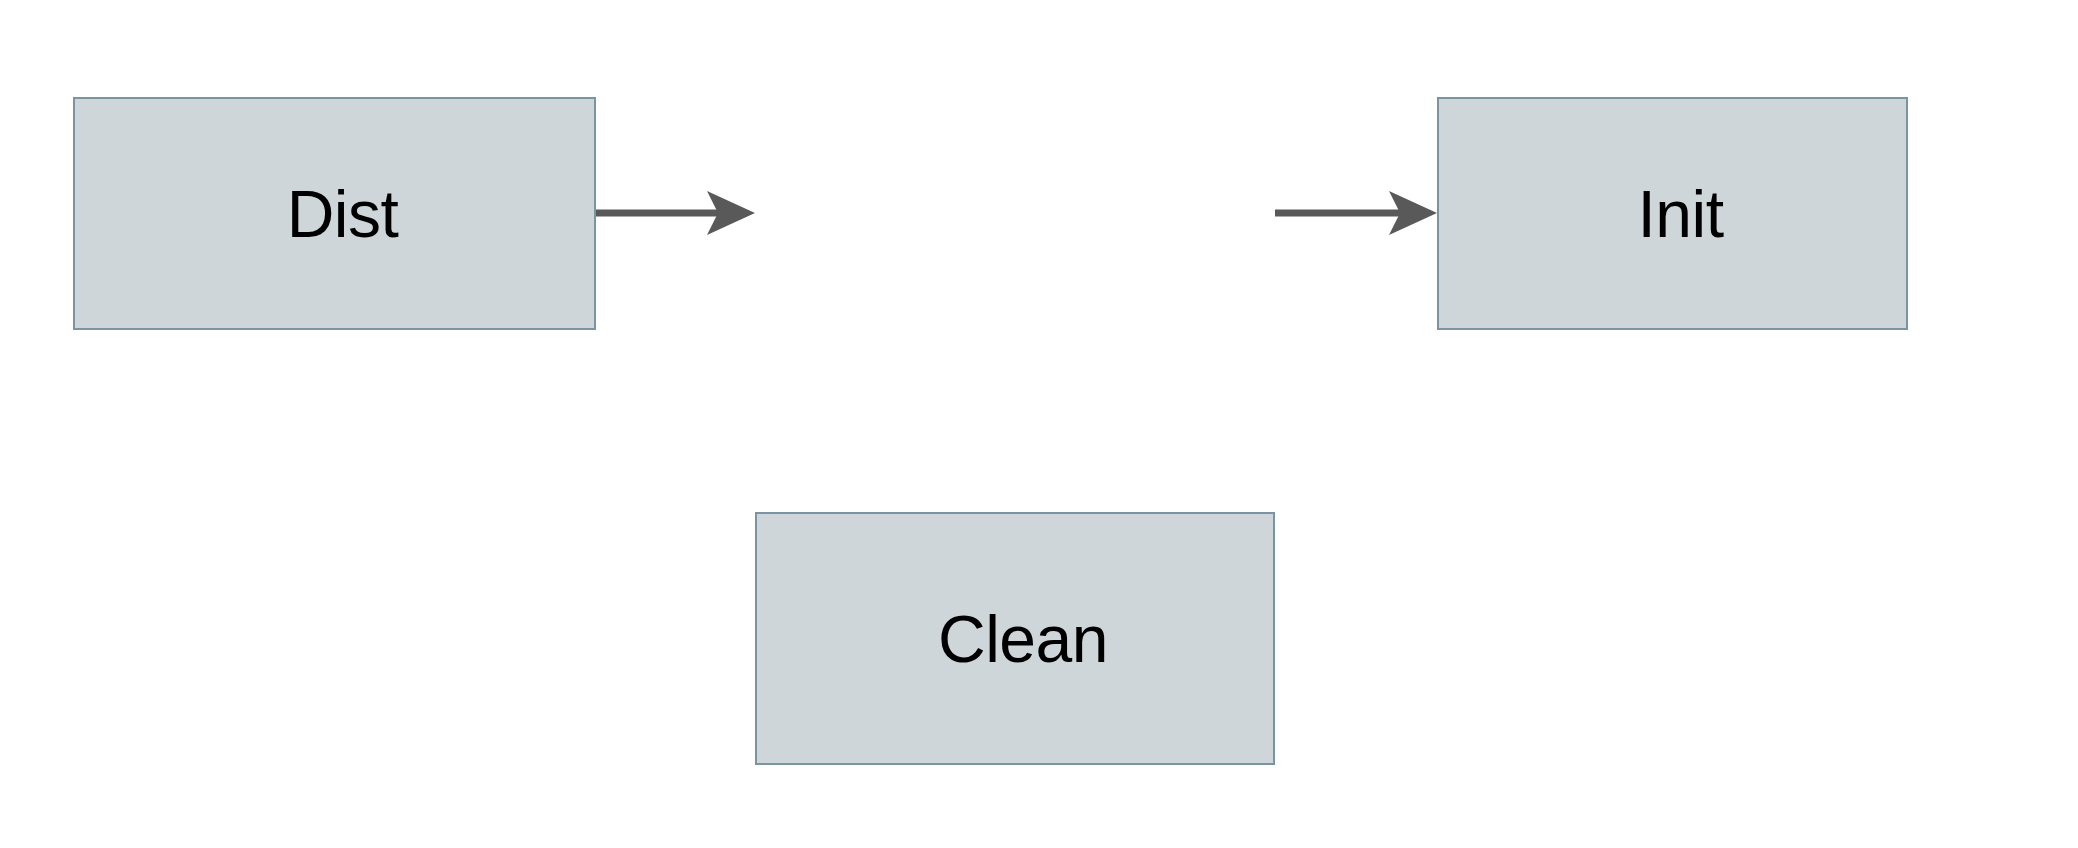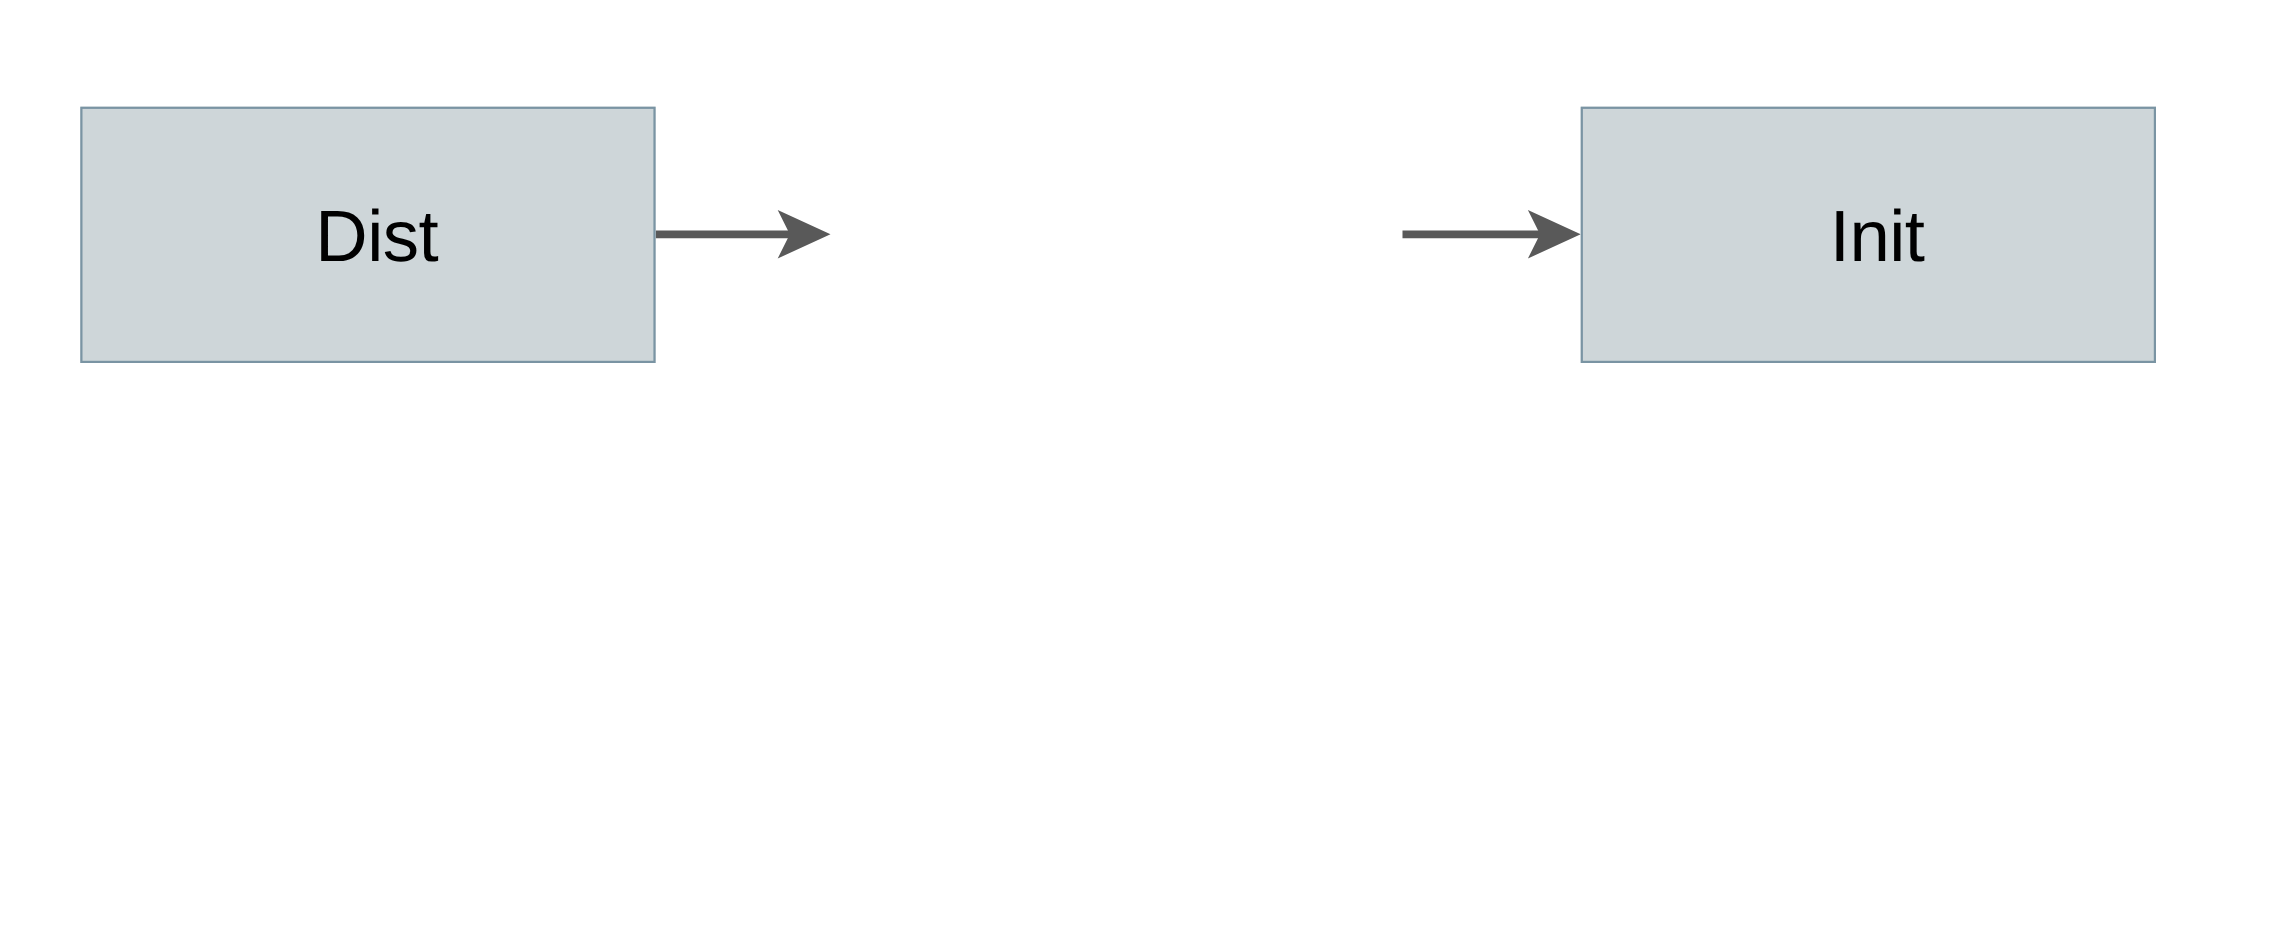--- a/index.html
+++ b/index.html
@@ -71,18 +71,21 @@
       <line class="edge-line" x1="1275" y1="213" x2="1404" y2="213"></line>
       <path class="edge-head" d="M 1437 213 L 1389 191 L 1400 213 L 1389 235 Z"></path>
     </g>
   </svg>
 
   <div class="node" style="left:73px; top:97px; width:523px; height:233px;">
     <span class="node-label">Dist</span>
   </div>
 
 
-  <div class="node" style="left:1437px; top:97px; width:523px; height:233px;">
+  <div class="node" style="left:1437px; top:97px; width:471px; height:233px;">
     <span class="node-label">Init</span>
   </div>
 
+  <div class="node" style="left:755px; top:512px; width:520px; height:253px;">
+    <span class="node-label">Clean</span>
+  </div>
 
 </div>
 
 </body></html>

